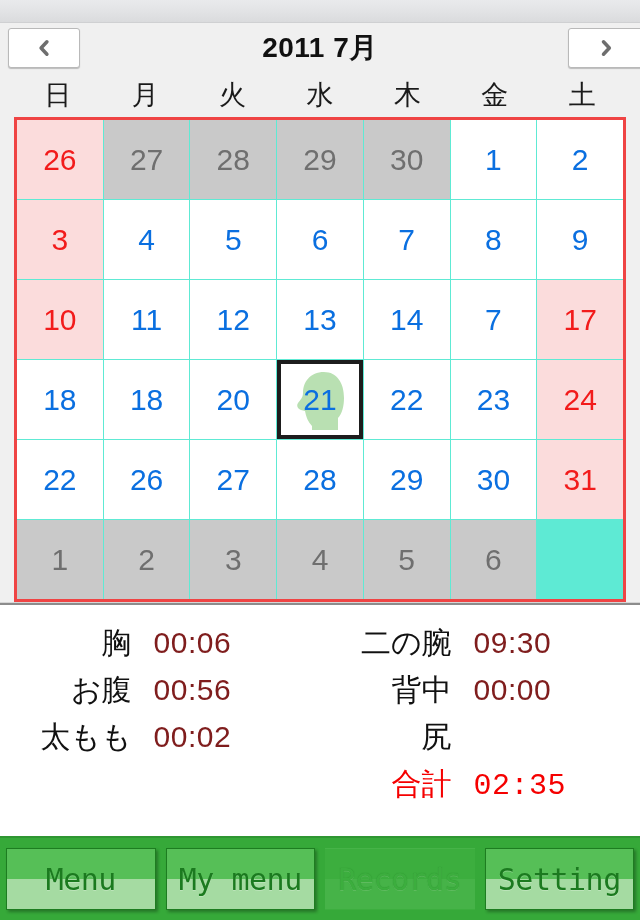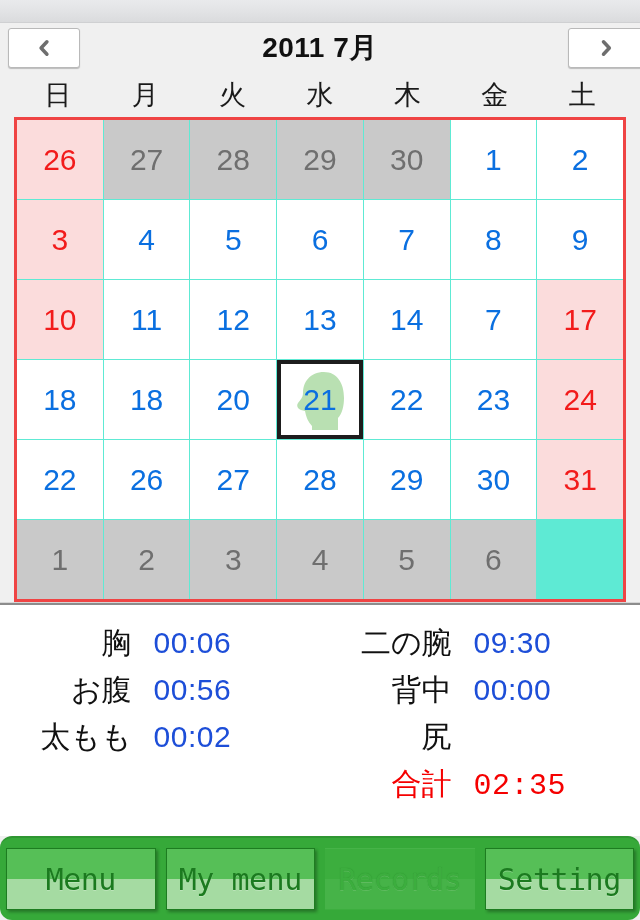--- a/index.html
+++ b/index.html
@@ -164,38 +164,37 @@
     text-align: right;
     padding-right: 22px;
     box-sizing: border-box;
     font-size: 30px;
     color: #111111;
   }
   .stat-value {
     flex: 1 1 auto;
     text-align: left;
     font-size: 30px;
-    color: #1d4ed8;
+    color: #7f1d1d;
     letter-spacing: 0.5px;
   }
   .stat-row.total .stat-label,
   .stat-row.total .stat-value { color: #f50000; font-family: Liberation Mono, monospace; }
 
   
   .toolbar {
     flex: 0 0 auto;
     height: 84px;
     background: #36a939;
     border-top: 2px solid #2f9632;
     display: flex;
     align-items: center;
     padding: 0 6px;
     box-sizing: border-box;
     gap: 10px;
-    border-radius: 12px;
   }
   .tab {
     flex: 1 1 0;
     height: 62px;
     position: relative;
     border: 1px solid #1d7d20;
     box-shadow: 2px 2px 3px rgba(0,0,0,0.30);
     background: linear-gradient(to bottom, #56bf57 0%, #56bf57 50%, #a5dba2 50%, #a5dba2 100%);
     display: flex;
     align-items: center;

